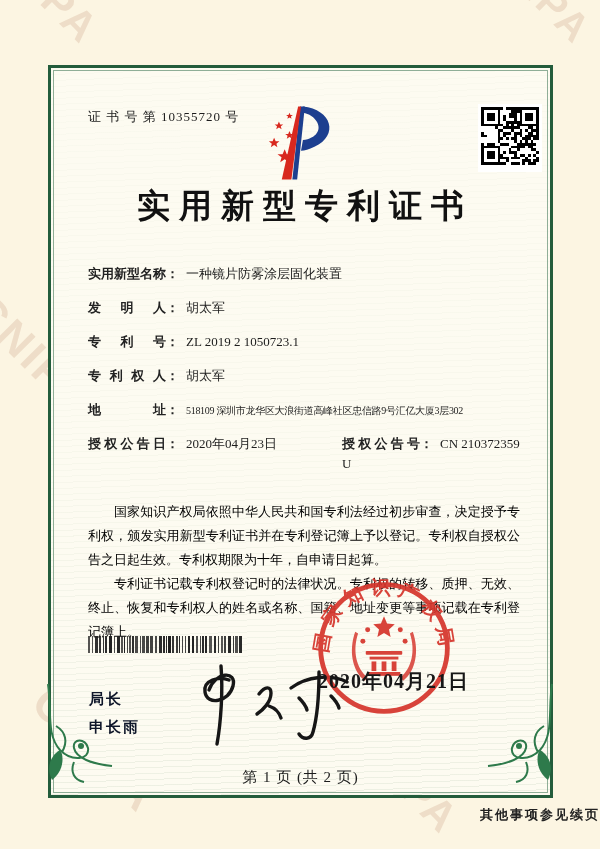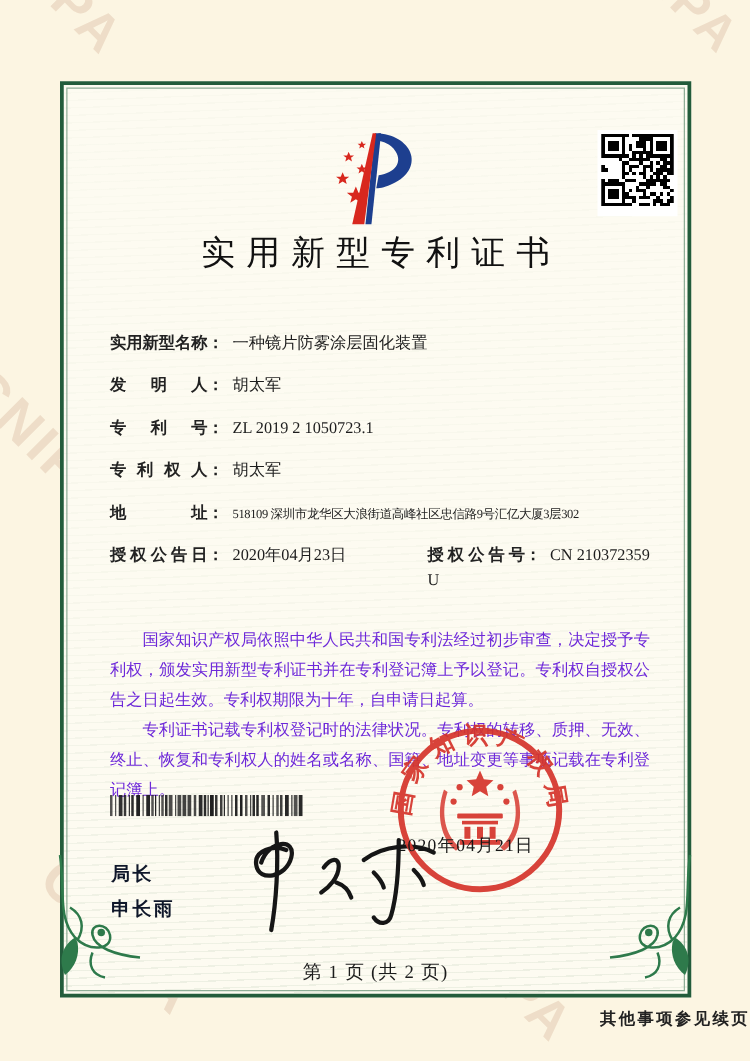--- a/index.html
+++ b/index.html
@@ -31,50 +31,50 @@
     -webkit-mask-image:linear-gradient(to bottom,rgba(0,0,0,0.18),rgba(0,0,0,0.30) 55%,rgba(0,0,0,0.85));
     mask-image:linear-gradient(to bottom,rgba(0,0,0,0.18),rgba(0,0,0,0.30) 55%,rgba(0,0,0,0.85));
     pointer-events:none;
   }
   
   .cert-no{position:absolute;left:37px;top:40px;font-size:13px;letter-spacing:1px;}
   .logo{position:absolute;left:50%;top:34px;transform:translateX(-50%);}
   .qr-box{position:absolute;right:8px;top:36px;background:#fff;padding:3px;}
   .title{
     position:absolute;left:0;right:0;top:116px;text-align:center;
-    font-size:27px;font-weight:normal;letter-spacing:9px;text-indent:9px;color:#111;
+    font-size:33px;font-weight:bold;letter-spacing:9px;text-indent:9px;color:#111;
   }
   
   .fields{position:absolute;left:37px;right:26px;top:196px;font-size:13px;}
   .f-row{height:34px;line-height:20px;position:relative;}
   .f-label{
     display:inline-block;width:78px;vertical-align:top;
     text-align:justify;text-align-last:justify;font-weight:600;color:#222;
   }
   .f-colon{font-weight:600;color:#222;}
   .f-value{margin-left:7px;color:#1d1d1d;}
   .f-value-long{font-size:10px;letter-spacing:-0.3px;}
   .grant-b{position:absolute;left:254px;top:0;}
   
   .paras{
     position:absolute;left:37px;right:30px;top:432px;
-    font-size:13px;line-height:24px;text-align:justify;color:#6d28d9;
+    font-size:13px;line-height:24px;text-align:justify;color:#000000;
   }
   .paras p{margin:0;text-indent:2em;}
   
   .barcode{position:absolute;left:37px;top:568px;}
   
   .officer{position:absolute;left:38px;top:622px;font-size:15px;font-weight:bold;color:#0f172a;}
   .officer div{margin-bottom:9px;letter-spacing:2px;}
   .signature{position:absolute;left:128px;top:592px;z-index:3;}
   
   .seal{position:absolute;left:312px;top:576px;width:144px;height:144px;z-index:2;opacity:0.92;}
   .seal-date{
     position:absolute;left:318px;top:668px;z-index:3;
-    font-size:14px;font-weight:normal;color:#171717;letter-spacing:1px;white-space:nowrap;text-align:right;
+    font-size:20px;font-weight:bold;color:#171717;letter-spacing:1px;white-space:nowrap;text-align:right;
   }
   
   .page-no{position:absolute;left:0;right:0;bottom:8px;text-align:center;font-size:15px;letter-spacing:1px;}
   .cont-note{
     position:absolute;left:0;right:0;top:806px;text-align:right;
     font-size:13px;letter-spacing:2px;color:#222;z-index:1;font-weight:600;
   }
   .flourish{position:absolute;z-index:2;}
   .fl-left{left:26px;top:682px;}
   .fl-right{left:486px;top:682px;transform:scaleX(-1);}
@@ -85,20 +85,21 @@
 <div class="wm wm-pink" style="left:-30px;top:-38px;font-size:42px;">CNIPA</div>
 <div class="wm wm-pink" style="left:468px;top:-34px;font-size:40px;">CNIPA</div>
 <div class="wm wm-grey" style="left:386px;top:206px;font-size:46px;">CNIPA</div>
 <div class="wm wm-pink" style="left:-42px;top:330px;font-size:44px;">CNIPA</div>
 <div class="wm wm-pink" style="left:18px;top:722px;font-size:46px;">CNIPA</div>
 <div class="wm wm-pink" style="left:330px;top:752px;font-size:42px;">CNIPA</div>
 
 <div class="frame">
   <div class="waves"></div>
 
+  <div class="cert-no">证 书 号 第 10355720 号</div>
 
   <div class="logo">
     <svg width="96" height="82" viewBox="0 0 100 84">
       <defs>
         <path id="star" d="M0,-5 L1.47,-1.55 5,-1.55 2.18,0.6 3.09,4.05 0,2 -3.09,4.05 -2.18,0.6 -5,-1.55 -1.47,-1.55 Z" fill="#d8281e"></path>
       </defs>
 
       <path d="M52,4 C82,7 90,34 64,46 C58,49 54,50 50,50 L52,39 C66,37 72,28 66,19 C62,13 56,11 50,10 Z" fill="#1d3f8f"></path>
 
       <polygon points="49,4 54,4 46,80 41,80" fill="#1d3f8f"></polygon>

